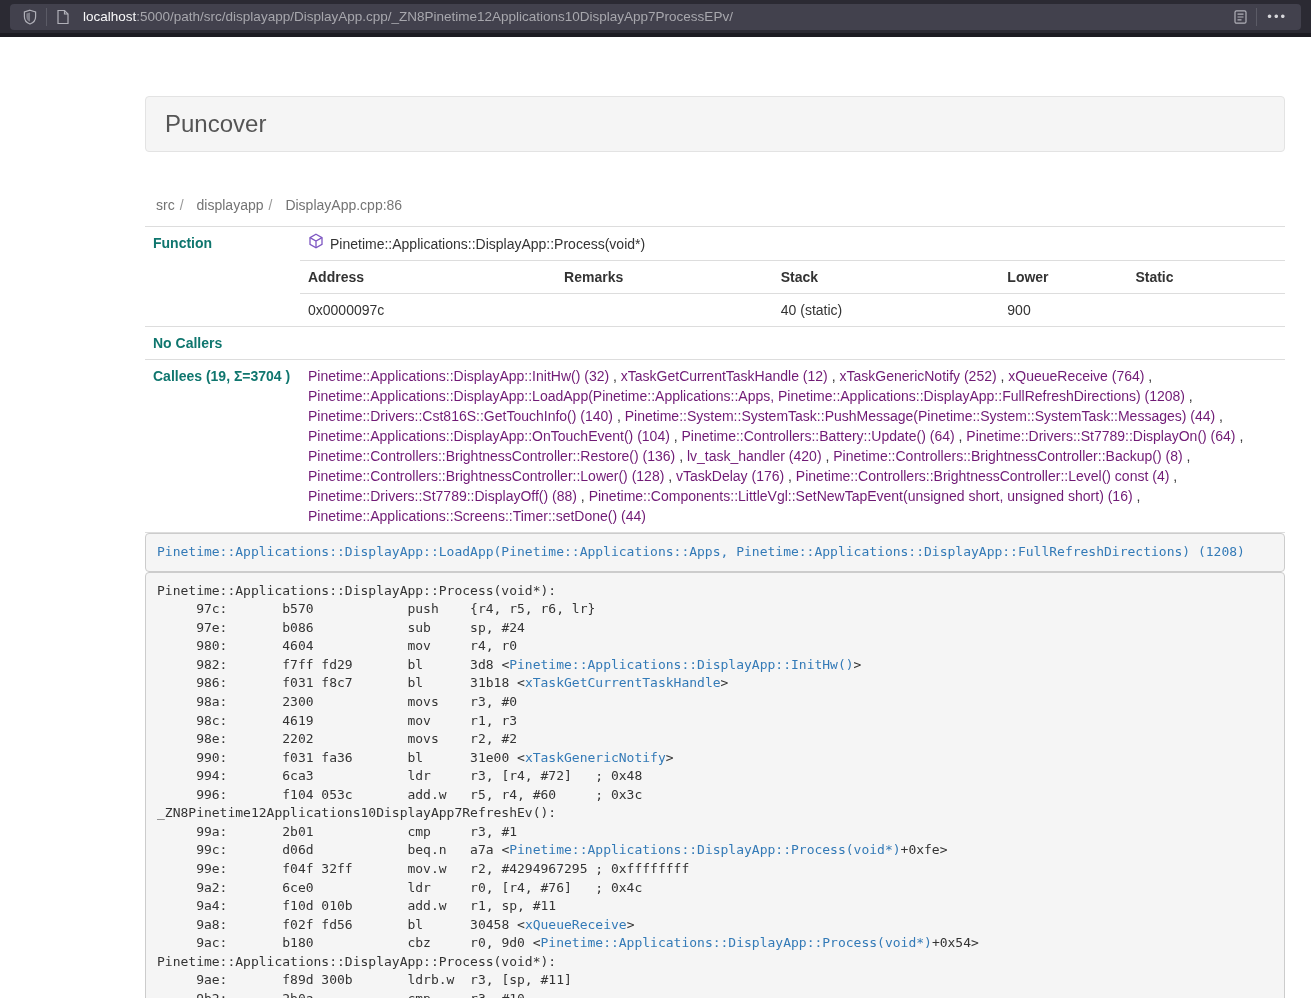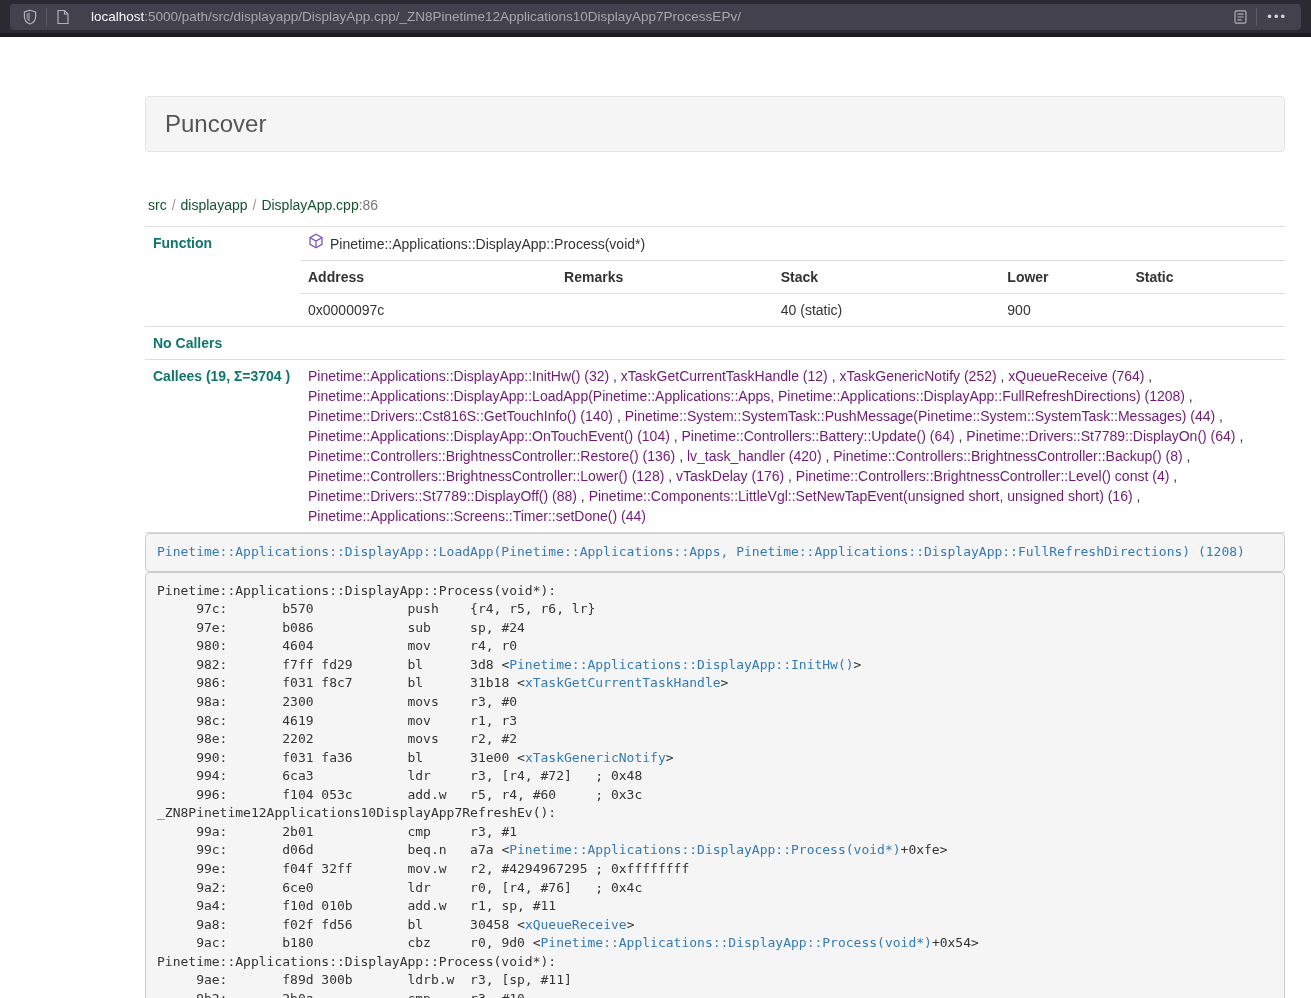--- a/index.html
+++ b/index.html
@@ -15,37 +15,37 @@
     height:33px; background:#2b2a33;
     display:flex; align-items:center; padding:0 10px;
   }
   .urlbar {
     flex:1; height:26px; background:#42414d; border-radius:4px;
     display:flex; align-items:center; padding:0 8px;
     font-size:13.5px; color:#b1b1b3;
   }
   .urlbar .icon-btn { display:flex; align-items:center; justify-content:center; width:24px; height:22px; border-radius:3px; }
   .urlbar .divider { width:1px; height:18px; background:#5b5b66; margin:0 4px; }
-  .url-text { margin-left:16px; white-space:nowrap; overflow:hidden; flex:1; }
+  .url-text { margin-left:8px; white-space:nowrap; overflow:hidden; flex:1; }
   .url-host { color:#f9f9fa; }
   .url-rest { color:#a7a7ad; }
   .menu-dots { color:#d7d7db; font-size:13px; letter-spacing:2px; padding:0 6px; cursor:default; }
   .chrome-strip { height:4px; background:#1c1b22; }
 
   
   .container { width:1140px; margin-left:145px; }
   .panel {
     margin-top:59px; background:#f5f5f5;
     border:1px solid #e3e3e3; border-radius:4px;
     padding:13px 19px;
   }
   .panel h1 { margin:0; font-size:24px; font-weight:400; color:#555; }
 
   .breadcrumb { margin:45px 3px 13px 3px; font-size:14px; }
-  .breadcrumb a { color:#14532d; text-decoration:none; }
+  .breadcrumb a { color:#737373; text-decoration:none;margin-left:8px; }
   .breadcrumb .sep { color:#999; margin:0 5px; }
   .breadcrumb .line-no { color:#777; }
 
   table.info { width:100%; border-collapse:collapse; font-size:14px; border-top:1px solid #ddd; border-bottom:1px solid #ddd; }
   table.info td, table.info th { padding:6px 8px; vertical-align:top; line-height:20px; text-align:left; }
   td.lbl { font-weight:bold; width:155px; color:#0f766e; }
   tr.row-border > td { border-top:1px solid #ddd;margin-left:12px; }
   td.sub { padding:0 !important; border-top:1px solid #ddd; }
   table.sub-table { width:100%; border-collapse:collapse; font-size:14px; }
   table.sub-table th { font-weight:bold; padding:6px 8px; border-bottom:1px solid #ddd; }

